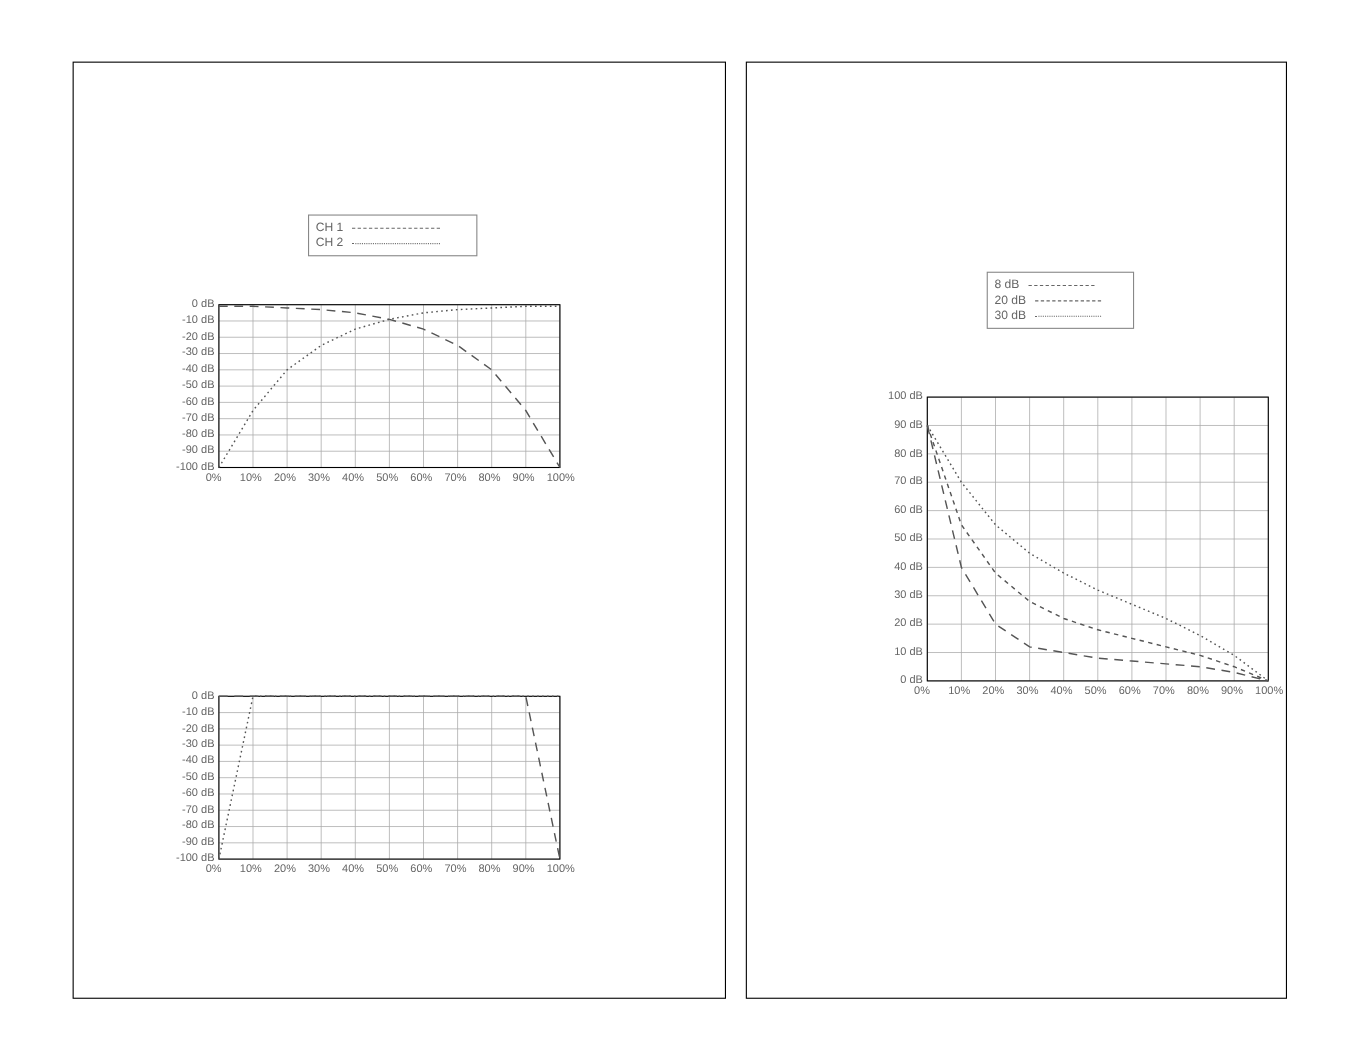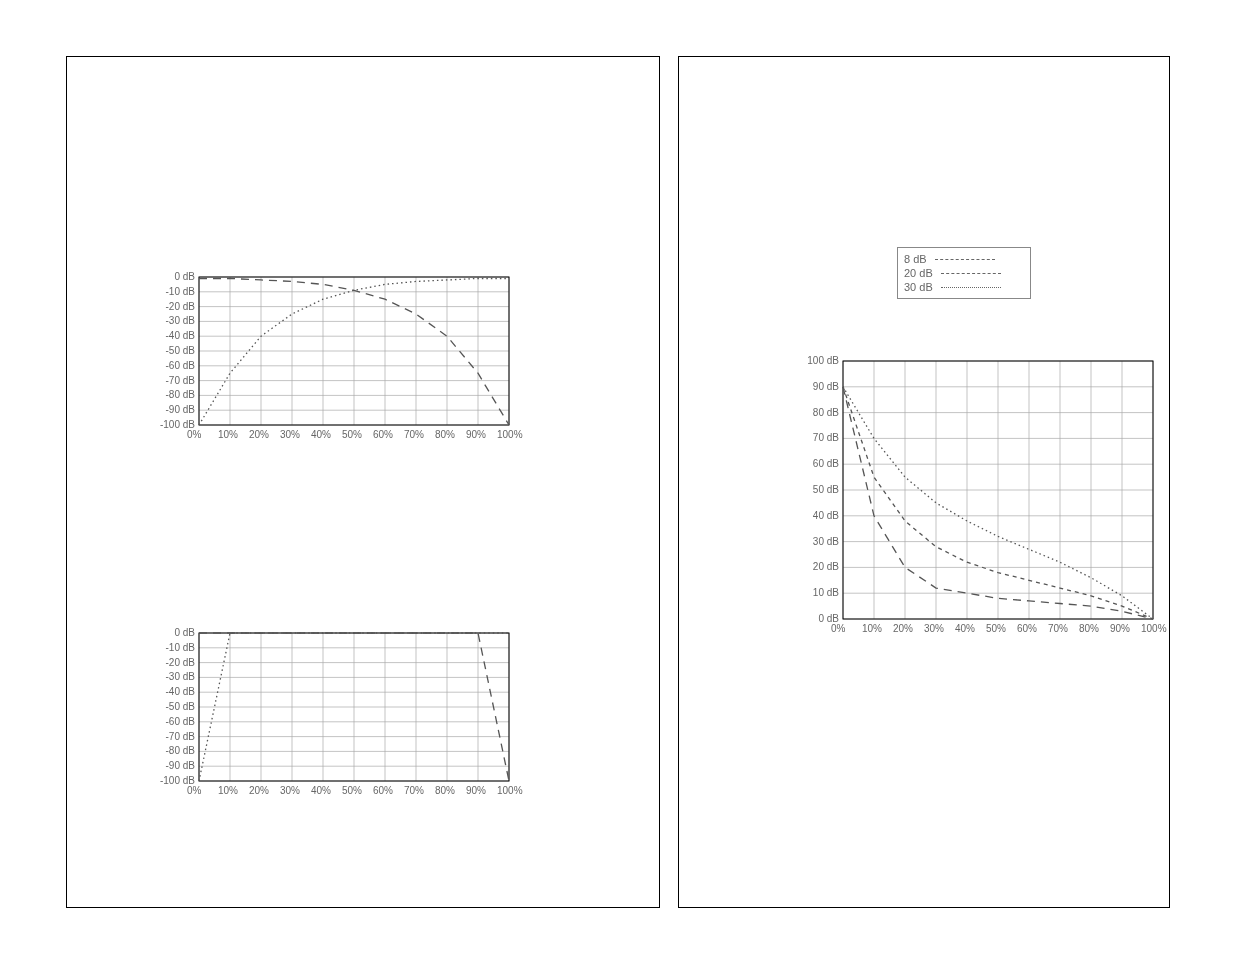--- a/index.html
+++ b/index.html
@@ -17,20 +17,30 @@
   .series.dash-long{stroke-dasharray:8 6}
   .series.dash-short{stroke-dasharray:4 4}
   .series.dotted{stroke-dasharray:1.5 3}
 </style>
 </head>
 <body>
 <div class="page">
 
 <div class="panel" style="left:66px;top:56px;width:592px;height:850px">
 
+  <div class="legend" style="left:213px;top:138px;width:140px">
+    <div class="legend-row">
+      <span>CH 1</span>
+      <span class="legend-line dash-long"></span>
+    </div>
+    <div class="legend-row">
+      <span>CH 2</span>
+      <span class="legend-line dotted"></span>
+    </div>
+  </div>
 
   <div class="chart" id="chartA-wrap" style="left:88px;top:216px;width:360px;height:170px">
     <svg id="chartA-svg" width="360" height="170">
           <g>
             <line x1="44" x2="354" y1="4" y2="4" stroke="#aaa" stroke-width="0.7"></line>
             <line x1="44" x2="354" y1="18.8" y2="18.8" stroke="#aaa" stroke-width="0.7"></line>
             <line x1="44" x2="354" y1="33.6" y2="33.6" stroke="#aaa" stroke-width="0.7"></line>
             <line x1="44" x2="354" y1="48.4" y2="48.4" stroke="#aaa" stroke-width="0.7"></line>
             <line x1="44" x2="354" y1="63.2" y2="63.2" stroke="#aaa" stroke-width="0.7"></line>
             <line x1="44" x2="354" y1="78" y2="78" stroke="#aaa" stroke-width="0.7"></line>

